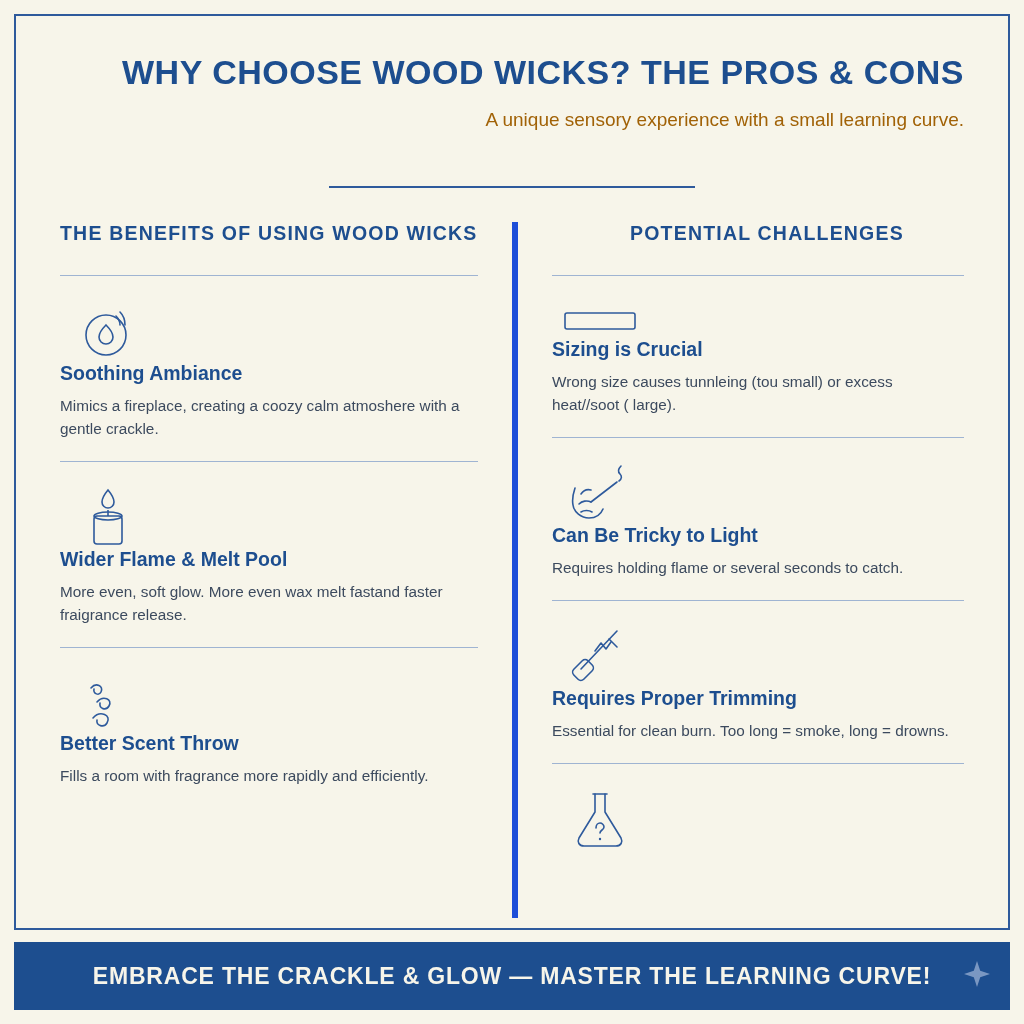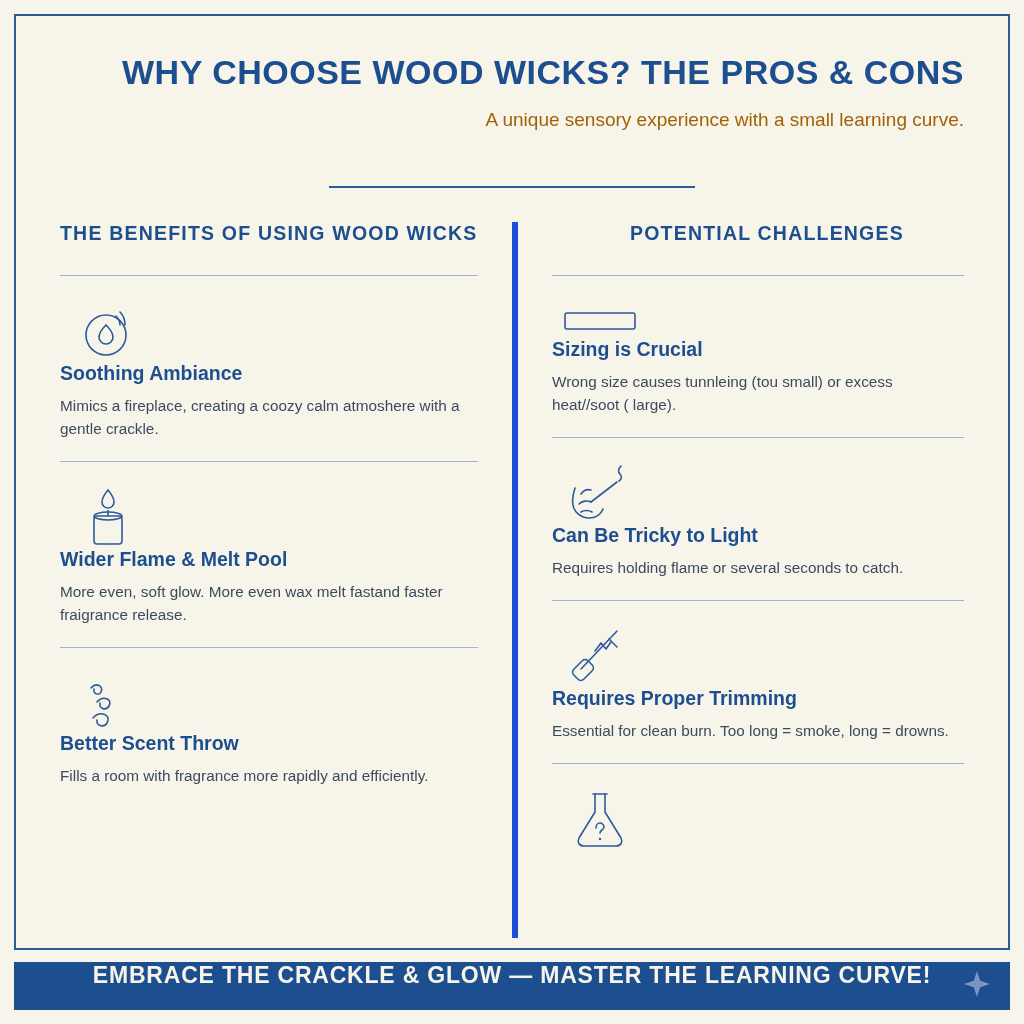--- a/index.html
+++ b/index.html
@@ -120,24 +120,24 @@
   }
   .item-desc {
     font-size: 15.3px;
     line-height: 1.5;
     color: #3c4a5e;
     margin: 0;
   }
   .footer {
     flex: 0 0 auto;
     margin-top: 12px;
-    height: 48px;
+    height: 68px;
     background: #1d4e8f;
     display: flex;
-    align-items: flex-start;
+    align-items: center;
     justify-content: center;
     position: relative;
   }
   .footer-text {
     color: #f7f5ea;
     font-size: 23px;
     font-weight: bold;
     letter-spacing: 0.8px;
     text-align: center;
   }

